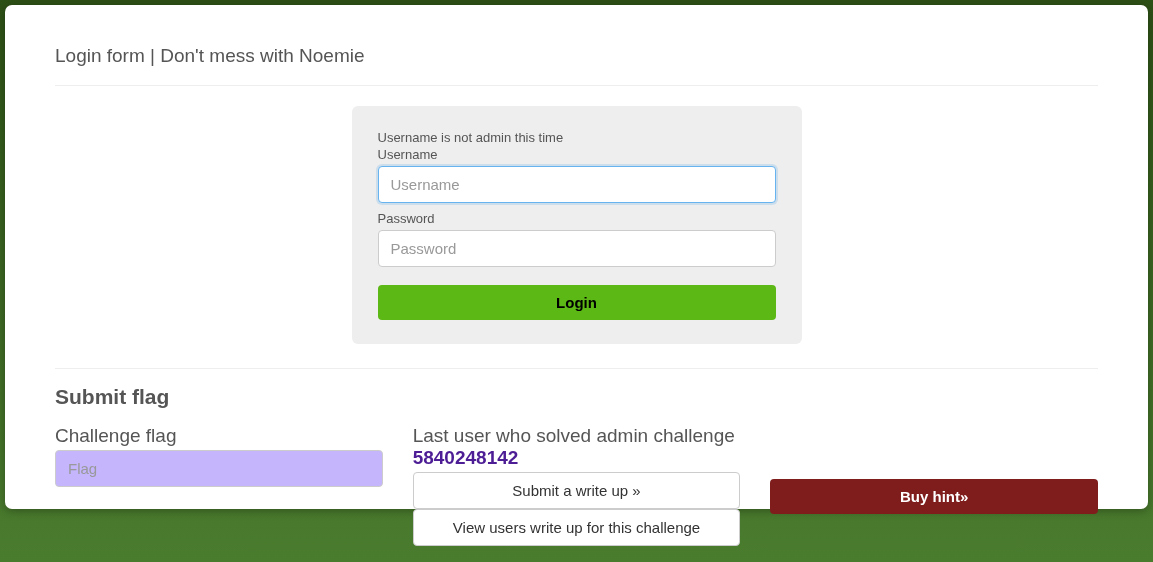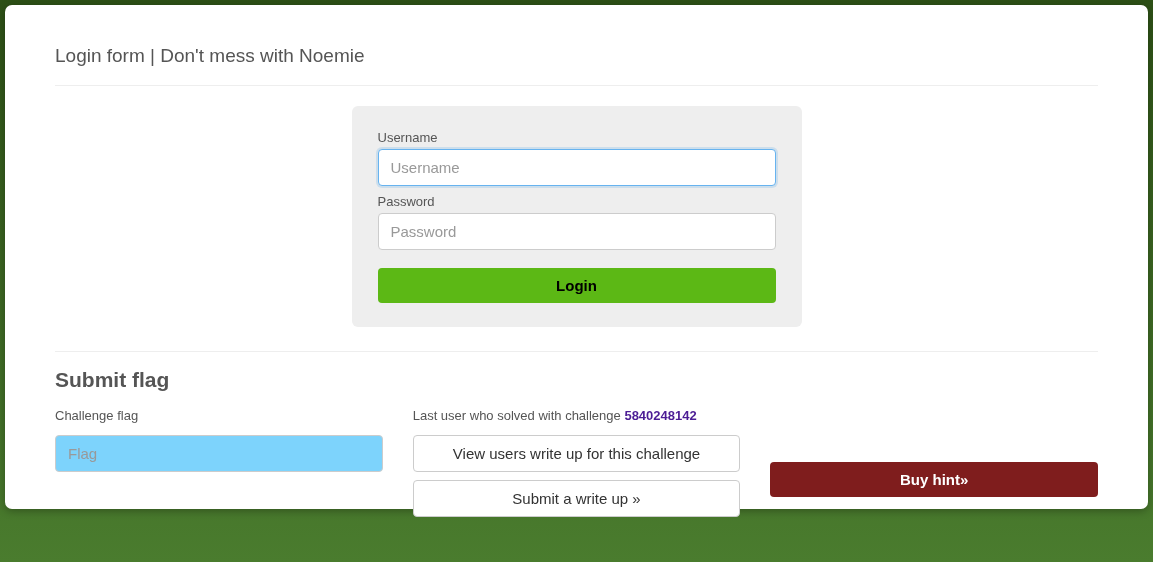--- a/index.html
+++ b/index.html
@@ -103,35 +103,35 @@
       margin-bottom: 16px;
     }
     .footer-cols {
       display: flex;
       gap: 30px;
     }
     .col {
       flex: 1;
     }
     .col-label {
-      font-size: 13px;
+      font-size: 19px;
       color: #555;
-      margin-bottom: 12px;
+      margin-bottom: 3px;
     }
     .col-label b {
       font-weight: bold;
       color: #4c1d95;
     }
     .flag-input {
       width: 100%;
       padding: 9px 12px;
       font-size: 15px;
       border: 1px solid #ccc;
       border-radius: 4px;
-      background: #7dd3fc;
+      background: #c4b5fd;
       color: #555;
       font-family: inherit;
       margin-bottom: 14px;
     }
     .flag-input::placeholder {
       color: #999;
     }
     .spacer-input-height {
       height: 40px;
       margin-bottom: 14px;
@@ -144,20 +144,21 @@
     }
   </style>
 </head>
 <body>
 
 <div class="main-panel">
 
   <h2 class="page-title">Login form | Don't mess with Noemie</h2>
 
   <div class="login-box">
+    <div class="hint-text">Username is not admin this time</div>
     <label class="field-label">Username</label>
     <input type="text" class="text-input focused" placeholder="Username" style="">
     <label class="field-label">Password</label>
     <input type="password" class="text-input" placeholder="Password" style="">
     <div class="login-btn-wrap">
       <button class="btn btn-green">Login</button>
     </div>
   </div>
 
   <div class="divider"></div>
@@ -166,24 +167,24 @@
 
   <div class="footer-cols">
 
     <div class="col">
       <div class="col-label">Challenge flag</div>
       <input type="text" class="flag-input" placeholder="Flag" style="">
     </div>
 
     <div class="col">
       <div class="col-label">
-        <span>Last user who solved with challenge </span><b>5840248142</b>
+        <span>Last user who solved admin challenge </span><b>5840248142</b>
       </div>
+      <button class="btn btn-white">Submit a write up »</button>
       <button class="btn btn-white writeup-btn">View users write up for this challenge</button>
-      <button class="btn btn-white">Submit a write up »</button>
     </div>
 
     <div class="col">
       <div class="spacer-input-height"></div>
       <button class="btn btn-orange">Buy hint»</button>
     </div>
 
   </div>
 
 </div>

